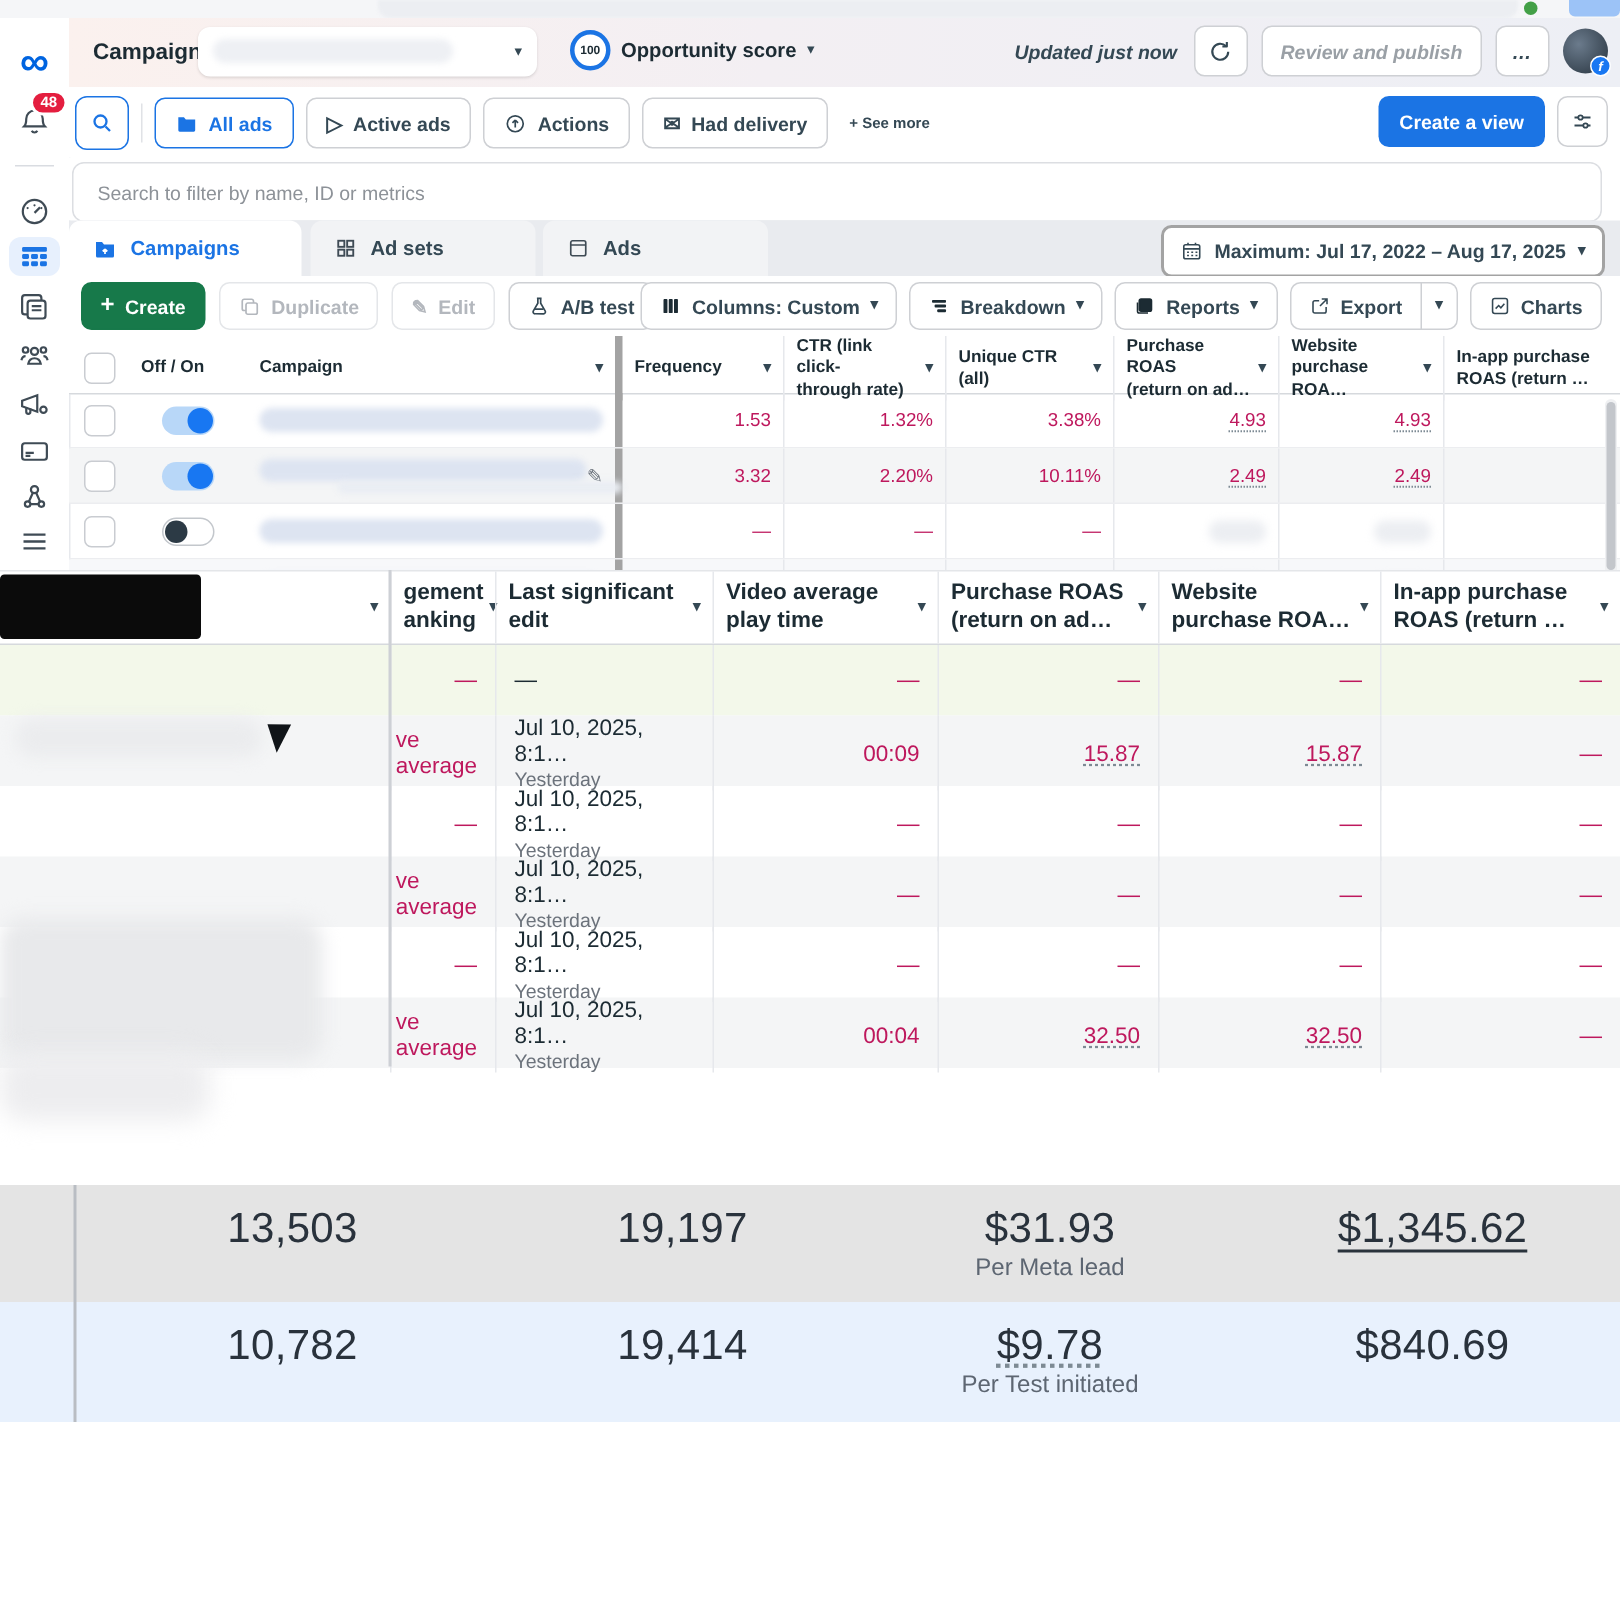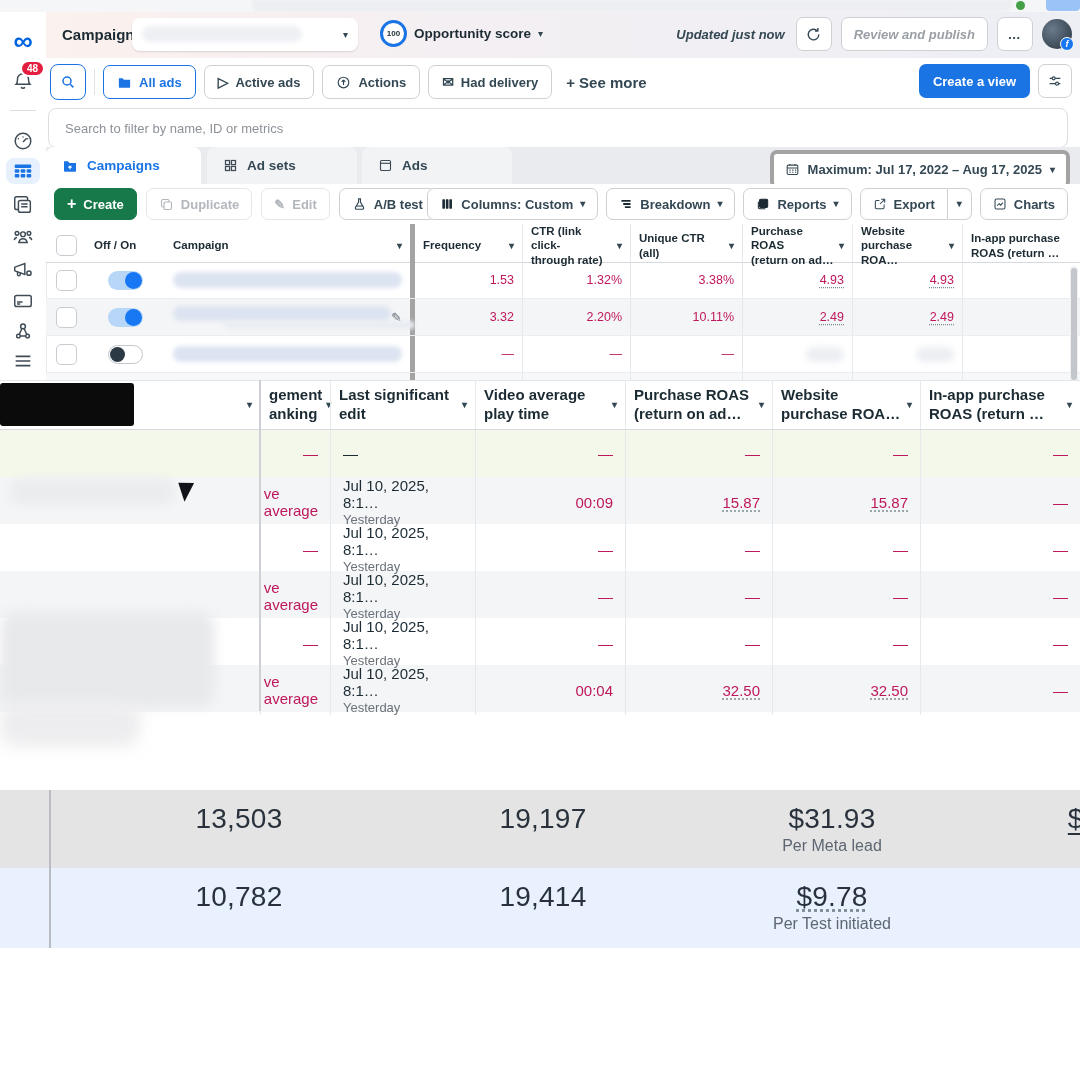--- a/index.html
+++ b/index.html
@@ -42,35 +42,35 @@
   .avatar .fb{position:absolute;right:-2px;bottom:-2px;width:12px;height:12px;border-radius:50%;background:#1877f2;color:#fff;
               font-size:9px;font-weight:700;display:flex;align-items:center;justify-content:center;border:1px solid #fff;}
   
   .filterbar{position:absolute;left:46px;top:46px;width:1034px;height:47px;background:#fff;}
   .fb-left{position:absolute;left:4px;top:6px;display:flex;align-items:center;gap:8px;}
   .searchbtn{width:34px;height:34px;border:1px solid #1b74e4;border-radius:8px;display:flex;align-items:center;justify-content:center;background:#fff;}
   .vsep{width:1px;height:26px;background:#e0e2e6;}
   .chip{display:inline-flex;align-items:center;gap:7px;height:34px;padding:0 13px;border:1px solid #ced0d4;border-radius:7px;
         font-size:13px;font-weight:700;color:#344854;background:#fff;box-sizing:border-box;}
   .chip.active{border-color:#1b74e4;color:#1b74e4;}
-  .seemore{font-size:15px;font-weight:700;color:#344854;padding-left:6px;}
+  .seemore{font-size:10px;font-weight:700;color:#344854;padding-left:6px;}
   .fb-right{position:absolute;right:8px;top:6px;display:flex;align-items:center;gap:8px;}
   .cta{height:34px;padding:0 14px;background:#1b74e4;color:#fff;border-radius:7px;font-size:13px;font-weight:700;
        display:flex;align-items:center;}
   
   .searchrow{position:absolute;left:46px;top:93px;width:1034px;height:42px;background:#fff;}
   .searchrow input{position:absolute;left:2px;top:3px;width:1020px;height:40px;border:1px solid #dcdee2;border-radius:8px;
         padding:0 16px;font-size:13px;color:#1c2b33;font-family:"Liberation Sans",sans-serif;box-sizing:border-box;outline:none;}
   .searchrow input::placeholder{color:#8d9298;}
   
   .tabsrow{position:absolute;left:46px;top:135px;width:1034px;height:37px;background:#e9ebef;}
   .tab{position:absolute;top:0;height:37px;border-radius:8px 8px 0 0;display:flex;align-items:center;gap:9px;
        padding:0 16px;font-size:13.5px;font-weight:700;color:#344854;box-sizing:border-box;background:#f2f3f5;}
   .tab.active{background:#fff;color:#1b74e4;}
-  .datebtn{position:absolute;right:10px;top:3px;height:31px;background:#fff;border:4px solid #a3a3a3;border-radius:7px;
+  .datebtn{position:absolute;right:10px;top:3px;height:31px;background:#fff;border:2px solid #a3a3a3;border-radius:7px;
        display:flex;align-items:center;gap:8px;padding:0 11px;font-size:13px;font-weight:700;color:#344854;}
   
   .toolbar{position:absolute;left:46px;top:172px;width:1034px;height:40px;background:#fff;border-bottom:1px solid #dadde1;}
   .tl-left{position:absolute;left:8px;top:4px;display:flex;align-items:center;gap:9px;}
   .tl-right{position:absolute;right:12px;top:4px;display:flex;align-items:center;gap:8px;}
   .btn32{height:32px;padding:0 12px;border:1px solid #ced0d4;border-radius:7px;background:#fff;display:inline-flex;
          align-items:center;gap:7px;font-size:13px;font-weight:700;color:#344854;box-sizing:border-box;}
   .btn32.green{background:#17794a;border-color:#17794a;color:#fff;}
   .btn32.disabled{color:#b3b7bd;border-color:#e4e6e9;}
   .btn32.noborder{border:none;padding:0 6px;}
@@ -116,21 +116,21 @@
   .bg-grey{background:#f4f5f6;}
   .divline{position:absolute;left:259px;top:0;width:2px;height:331px;background:#cdd0d5;}
   .redact{position:absolute;left:0;top:3px;width:134px;height:43px;background:#0b0b0b;border-radius:3px;}
   .lblob1{position:absolute;left:10px;top:99px;width:165px;height:26px;background:#ebecee;border-radius:13px;filter:blur(5px);}
   .lblob2{position:absolute;left:0;top:232px;width:215px;height:95px;background:#e8e9eb;border-radius:16px;filter:blur(6px);}
   .lblob3{position:absolute;left:0;top:322px;width:140px;height:45px;background:#ededef;border-radius:16px;filter:blur(8px);}
   .cursor{position:absolute;left:181px;top:100px;width:0;height:0;border-left:15px solid #101418;
           border-top:5px solid transparent;border-bottom:15px solid transparent;transform:rotate(-18deg);}
   
   .frag3{position:absolute;left:0;top:790px;width:1080px;height:158px;}
-  .t3grid{display:grid;grid-template-columns:50px 290px 230px 260px 250px;gap:44px;}
+  .t3grid{display:grid;grid-template-columns:50px 290px 230px 260px 250px;}
   .t3row1{height:78px;background:#e4e4e4;}
   .t3row2{height:80px;background:#e8f1fd;}
   .t3cell{position:relative;text-align:center;}
   .bigval{position:absolute;left:0;right:0;top:13px;font-size:28px;color:#29323c;letter-spacing:.2px;}
   .bigsub{position:absolute;left:0;right:0;top:47px;font-size:16px;color:#5d6672;}
   .t3vline{position:absolute;left:49px;top:0;width:2px;height:158px;background:#b9bdc3;}
   .ic{display:inline-flex;align-items:center;justify-content:center;}
 </style>
 </head>
 <body>

